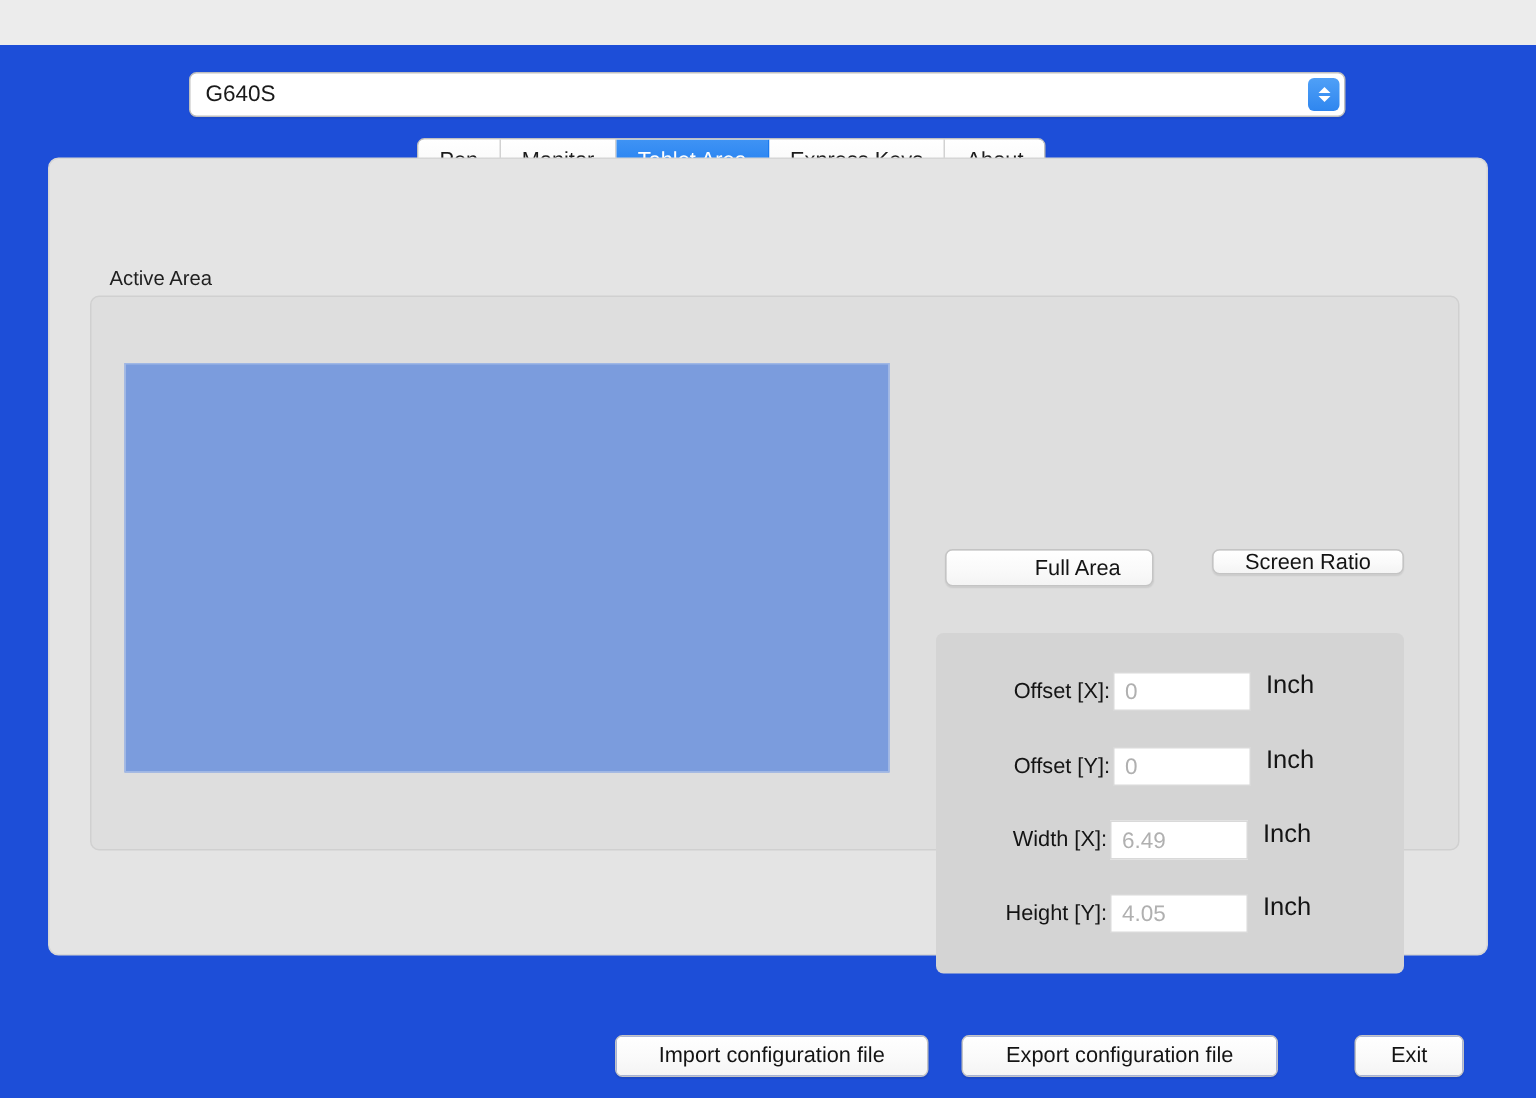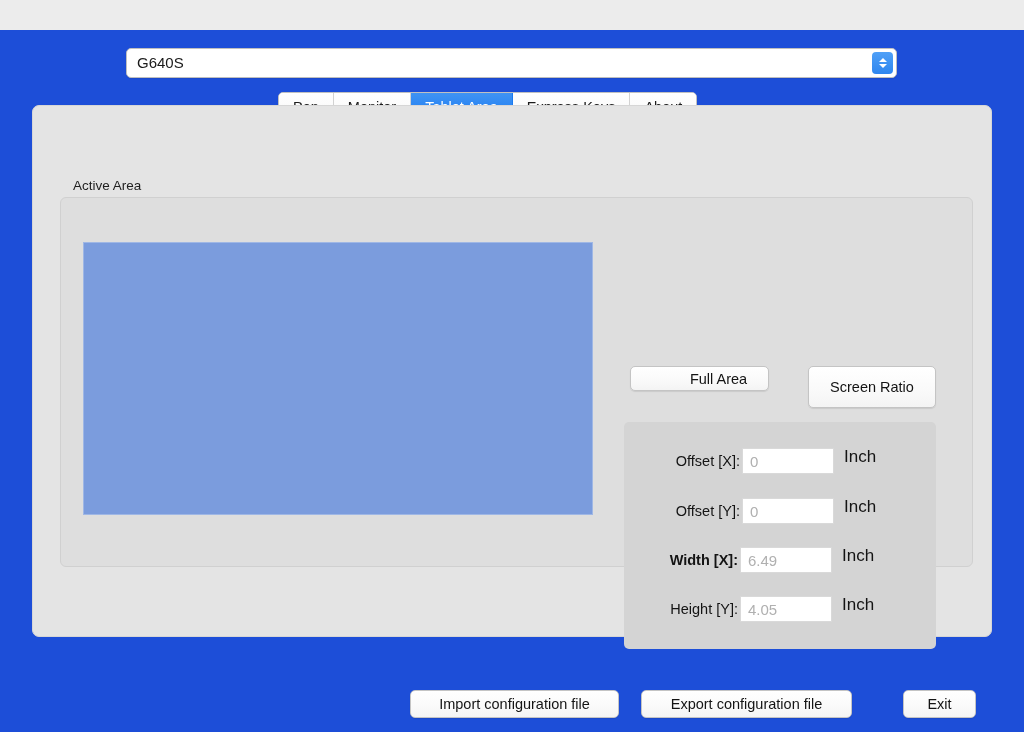--- a/index.html
+++ b/index.html
@@ -220,21 +220,21 @@
     left: 569px;
     top: 168px;
     width: 139px;
     height: 25px;
     padding-left: 38px;
   }
   #btn-screen-ratio {
     left: 747px;
     top: 168px;
     width: 128px;
-    height: 42px;
+    height: 17px;
   }
 
   
   #fields-box {
     position: absolute;
     left: 563px;
     top: 224px;
     width: 312px;
     height: 227px;
     background: #d4d4d4;
@@ -342,21 +342,21 @@
             <div class="field-unit" style="left:220px;">Inch</div>
           </div>
 
           <div class="field-row" style="top:76px;">
             <div class="field-label" style="right:196px;">Offset [Y]:</div>
             <div class="field-input" style="left:118px; width:92px;">0</div>
             <div class="field-unit" style="left:220px;">Inch</div>
           </div>
 
           <div class="field-row" style="top:125px;">
-            <div class="field-label" style="right:198px;font-weight:bold;">Width [X]:</div>
+            <div class="field-label" style="right:198px;">Width [X]:</div>
             <div class="field-input" style="left:116px; width:92px;">6.49</div>
             <div class="field-unit" style="left:218px;">Inch</div>
           </div>
 
           <div class="field-row" style="top:174px;">
             <div class="field-label" style="right:198px;">Height [Y]:</div>
             <div class="field-input" style="left:116px; width:92px;">4.05</div>
             <div class="field-unit" style="left:218px;">Inch</div>
           </div>
 

